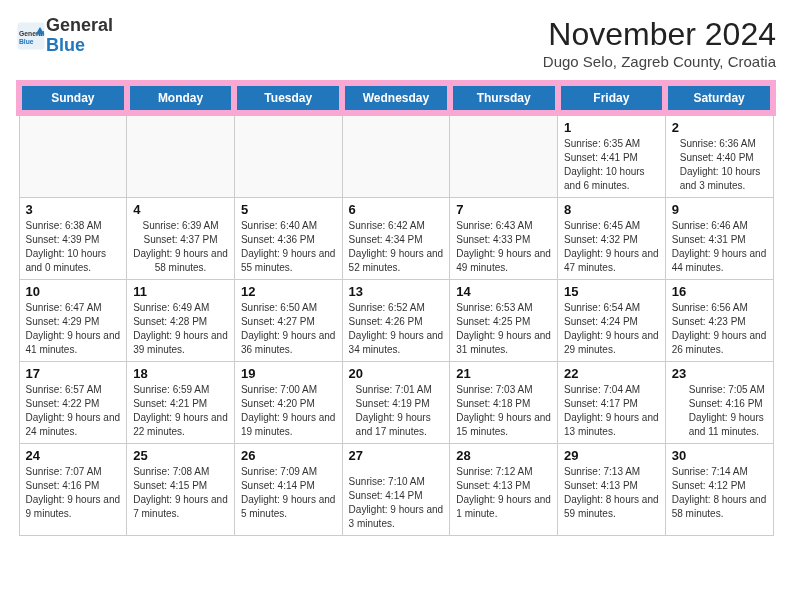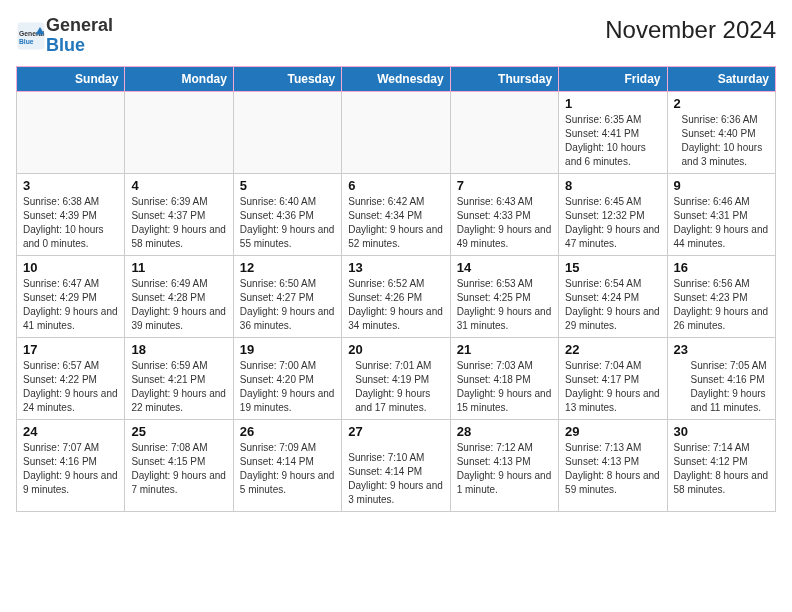--- a/index.html
+++ b/index.html
@@ -29,41 +29,41 @@
     .logo-general { color: #333; }
     .logo-blue { color: #2176bc; }
     .logo-icon {
       width: 30px;
       height: 30px;
     }
     .title-block {
       text-align: right;
     }
     .month-title {
-      font-size: 24px;
+      font-size: 32px;
       font-weight: normal;
       color: #222;
     }
     .location {
       font-size: 15px;
       color: #444;
     }
     table {
       width: 100%;
       border-collapse: collapse;
       table-layout: fixed;
     }
     th {
       background-color: #2176bc;
       color: #fff;
       font-size: 12px;
       font-weight: bold;
-      text-align: right;
+      text-align: center;
       padding: 5px 6px;
-      border: 1px solid #f9a8d4;
+      border: 6px solid #f9a8d4;
     }
     td {
       vertical-align: top;
       border: 1px solid #ccc;
       padding: 4px 6px;
       font-size: 10.5px;
       color: #333;
       height: 80px;
       background: #fff;
     }
@@ -95,20 +95,21 @@
     </svg>
     <div>
       <div class="logo-text">
         <span class="logo-general">General</span><br>
         <span class="logo-blue">Blue</span>
       </div>
     </div>
   </div>
   <div class="title-block">
     <div class="month-title">November 2024</div>
+    <div class="location">Dugo Selo, Zagreb County, Croatia</div>
   </div>
 </div>
 
 <table>
   <thead>
     <tr>
     <th>Sunday</th>
         <th>Monday</th>
         <th>Tuesday</th>
         <th>Wednesday</th>
@@ -139,21 +140,21 @@
       </tr>
       <tr>
         <td>
           <div class="day-num">3</div>
           <div class="day-info" style="white-space: pre-line;">Sunrise: 6:38 AM
 Sunset: 4:39 PM
 Daylight: 10 hours and 0 minutes.</div>
         </td>
         <td>
           <div class="day-num">4</div>
-          <div class="day-info" style="white-space: pre-line;">Sunrise: 6:39 AM
+          <div class="day-info" style="white-space: pre-line; text-align: center;">Sunrise: 6:39 AM
 Sunset: 4:37 PM
 Daylight: 9 hours and 58 minutes.</div>
         </td>
         <td>
           <div class="day-num">5</div>
           <div class="day-info" style="white-space: pre-line;">Sunrise: 6:40 AM
 Sunset: 4:36 PM
 Daylight: 9 hours and 55 minutes.</div>
         </td>
         <td>
@@ -164,21 +165,21 @@
         </td>
         <td>
           <div class="day-num">7</div>
           <div class="day-info" style="white-space: pre-line;">Sunrise: 6:43 AM
 Sunset: 4:33 PM
 Daylight: 9 hours and 49 minutes.</div>
         </td>
         <td>
           <div class="day-num">8</div>
           <div class="day-info" style="white-space: pre-line;">Sunrise: 6:45 AM
-Sunset: 12:32 PM
+Sunset: 4:32 PM
 Daylight: 9 hours and 47 minutes.</div>
         </td>
         <td>
           <div class="day-num">9</div>
           <div class="day-info" style="white-space: pre-line;">Sunrise: 6:46 AM
 Sunset: 4:31 PM
 Daylight: 9 hours and 44 minutes.</div>
         </td>
       </tr>
       <tr>

